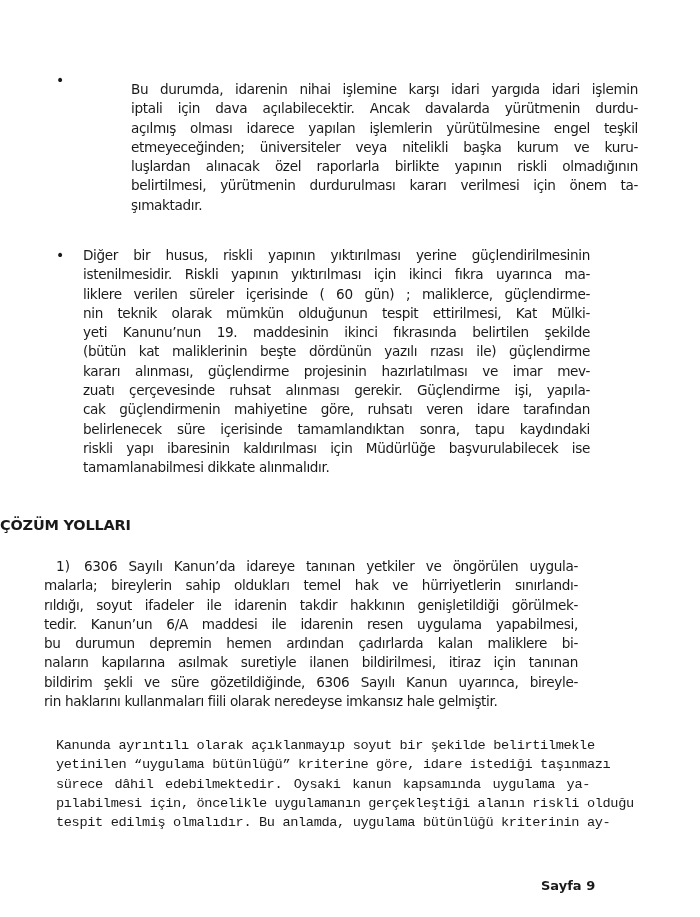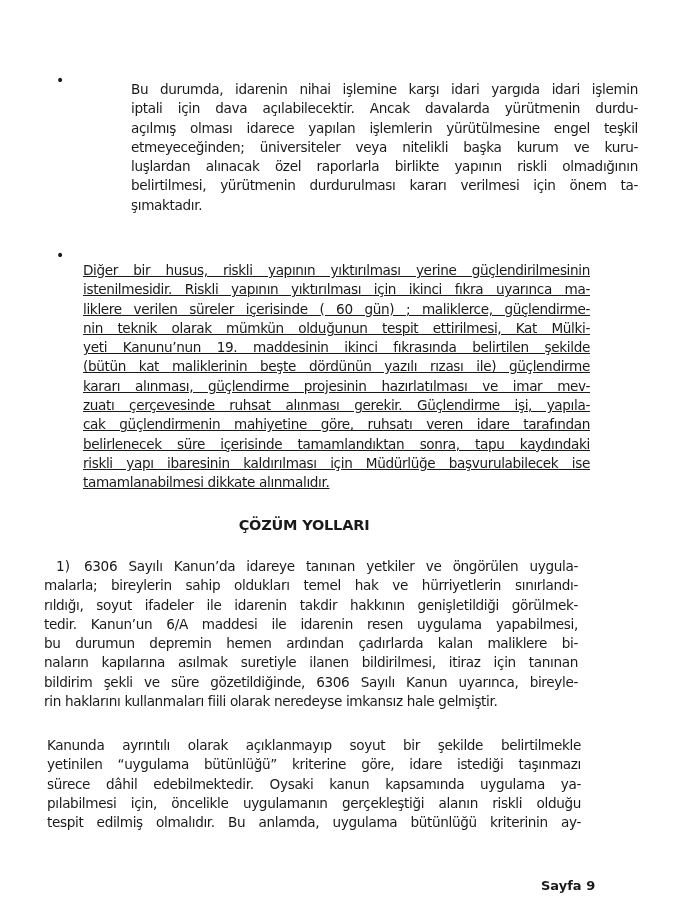--- a/index.html
+++ b/index.html
@@ -4,21 +4,21 @@
 <style>
   html, body { margin: 0; padding: 0; background: #ffffff; }
   body { width: 700px; height: 917px; position: relative; overflow: hidden;
          font-family: "DejaVu Sans", sans-serif; color: #1a1a1a; }
   .page { position: absolute; left: 0; top: 0; width: 700px; height: 917px; }
   .block { position: absolute; }
   .line { display: block; height: 19.3px; line-height: 19.3px; font-size: 13.6px;
           text-align: justify; text-align-last: justify; white-space: nowrap; letter-spacing: -0.35px; }
   .line.last { text-align-last: left; }
   .bullet { position: absolute; font-size: 14px; line-height: 19.3px; }
-  .heading { position: absolute; left: 0; width: 608px; top: 517px; text-align: center;
+  .heading { position: absolute; left: 0; width: 608px; top: 517px; text-align: left;
              font-weight: bold; font-size: 14.5px; letter-spacing: -0.2px; }
   .num { position: absolute; left: 56px; top: 557px; font-size: 13.6px; line-height: 19.3px; }
   .footer { position: absolute; left: 541px; top: 878px; font-weight: bold; font-size: 13px; }
 </style>
 </head>
 <body>
 
 <div class="page">
 
   <span class="bullet" style="left:56px; top:71px;">•</span>
@@ -26,21 +26,21 @@
       <span class="line">Bu durumda, idarenin nihai işlemine karşı idari yargıda idari işlemin</span>
       <span class="line">iptali için dava açılabilecektir. Ancak davalarda yürütmenin durdu-</span>
       <span class="line">açılmış olması idarece yapılan işlemlerin  yürütülmesine engel teşkil</span>
       <span class="line">etmeyeceğinden; üniversiteler veya nitelikli başka kurum ve kuru-</span>
       <span class="line">luşlardan alınacak özel raporlarla birlikte yapının riskli olmadığının</span>
       <span class="line">belirtilmesi, yürütmenin durdurulması kararı verilmesi için önem ta-</span>
       <span class="line last">şımaktadır.</span>
     </div>
 
   <span class="bullet" style="left:56px; top:246px;">•</span>
-  <div class="block" id="b1" style="left:83px; top:261px; width:507px;text-decoration:underline;">
+  <div class="block" id="b1" style="left:83px; top:246px; width:507px;">
       <span class="line">Diğer bir husus, riskli yapının yıktırılması yerine güçlendirilmesinin</span>
       <span class="line">istenilmesidir. Riskli yapının yıktırılması için ikinci fıkra uyarınca ma-</span>
       <span class="line">liklere verilen süreler içerisinde ( 60 gün) ; maliklerce, güçlendirme-</span>
       <span class="line">nin teknik olarak mümkün olduğunun tespit ettirilmesi, Kat Mülki-</span>
       <span class="line">yeti Kanunu’nun 19. maddesinin ikinci fıkrasında belirtilen şekilde</span>
       <span class="line">(bütün kat maliklerinin beşte dördünün yazılı rızası ile)  güçlendirme</span>
       <span class="line">kararı alınması, güçlendirme projesinin hazırlatılması ve imar mev-</span>
       <span class="line">zuatı çerçevesinde ruhsat alınması gerekir. Güçlendirme işi, yapıla-</span>
       <span class="line">cak güçlendirmenin mahiyetine göre, ruhsatı veren idare tarafından</span>
       <span class="line">belirlenecek süre içerisinde tamamlandıktan sonra, tapu kaydındaki</span>
@@ -55,21 +55,21 @@
       <span class="line" style="padding-left: 40px;">6306 Sayılı Kanun’da idareye tanınan yetkiler ve öngörülen uygula-</span>
       <span class="line">malarla; bireylerin sahip oldukları temel hak ve hürriyetlerin sınırlandı-</span>
       <span class="line">rıldığı, soyut ifadeler ile idarenin takdir hakkının genişletildiği görülmek-</span>
       <span class="line">tedir. Kanun’un 6/A maddesi ile idarenin resen uygulama yapabilmesi,</span>
       <span class="line">bu durumun depremin hemen ardından çadırlarda kalan maliklere bi-</span>
       <span class="line">naların kapılarına asılmak suretiyle ilanen bildirilmesi, itiraz için tanınan</span>
       <span class="line">bildirim şekli ve süre gözetildiğinde, 6306 Sayılı Kanun uyarınca, bireyle-</span>
       <span class="line last">rin haklarını kullanmaları fiili olarak neredeyse imkansız hale gelmiştir.</span>
     </div>
 
-  <div class="block" id="p1" style="left:47px; top:736px; width:534px;">
+  <div class="block" id="p1" style="left:56px; top:736px; width:534px;font-family:Liberation Mono, monospace;">
       <span class="line">Kanunda ayrıntılı olarak açıklanmayıp soyut bir şekilde belirtilmekle</span>
       <span class="line">yetinilen  “uygulama bütünlüğü” kriterine göre, idare istediği taşınmazı</span>
       <span class="line">sürece dâhil edebilmektedir.  Oysaki kanun kapsamında uygulama ya-</span>
       <span class="line">pılabilmesi için, öncelikle uygulamanın gerçekleştiği alanın riskli olduğu</span>
       <span class="line">tespit edilmiş olmalıdır.  Bu anlamda, uygulama bütünlüğü kriterinin ay-</span>
     </div>
 
   <div class="footer">Sayfa 9</div>
 </div>
 

